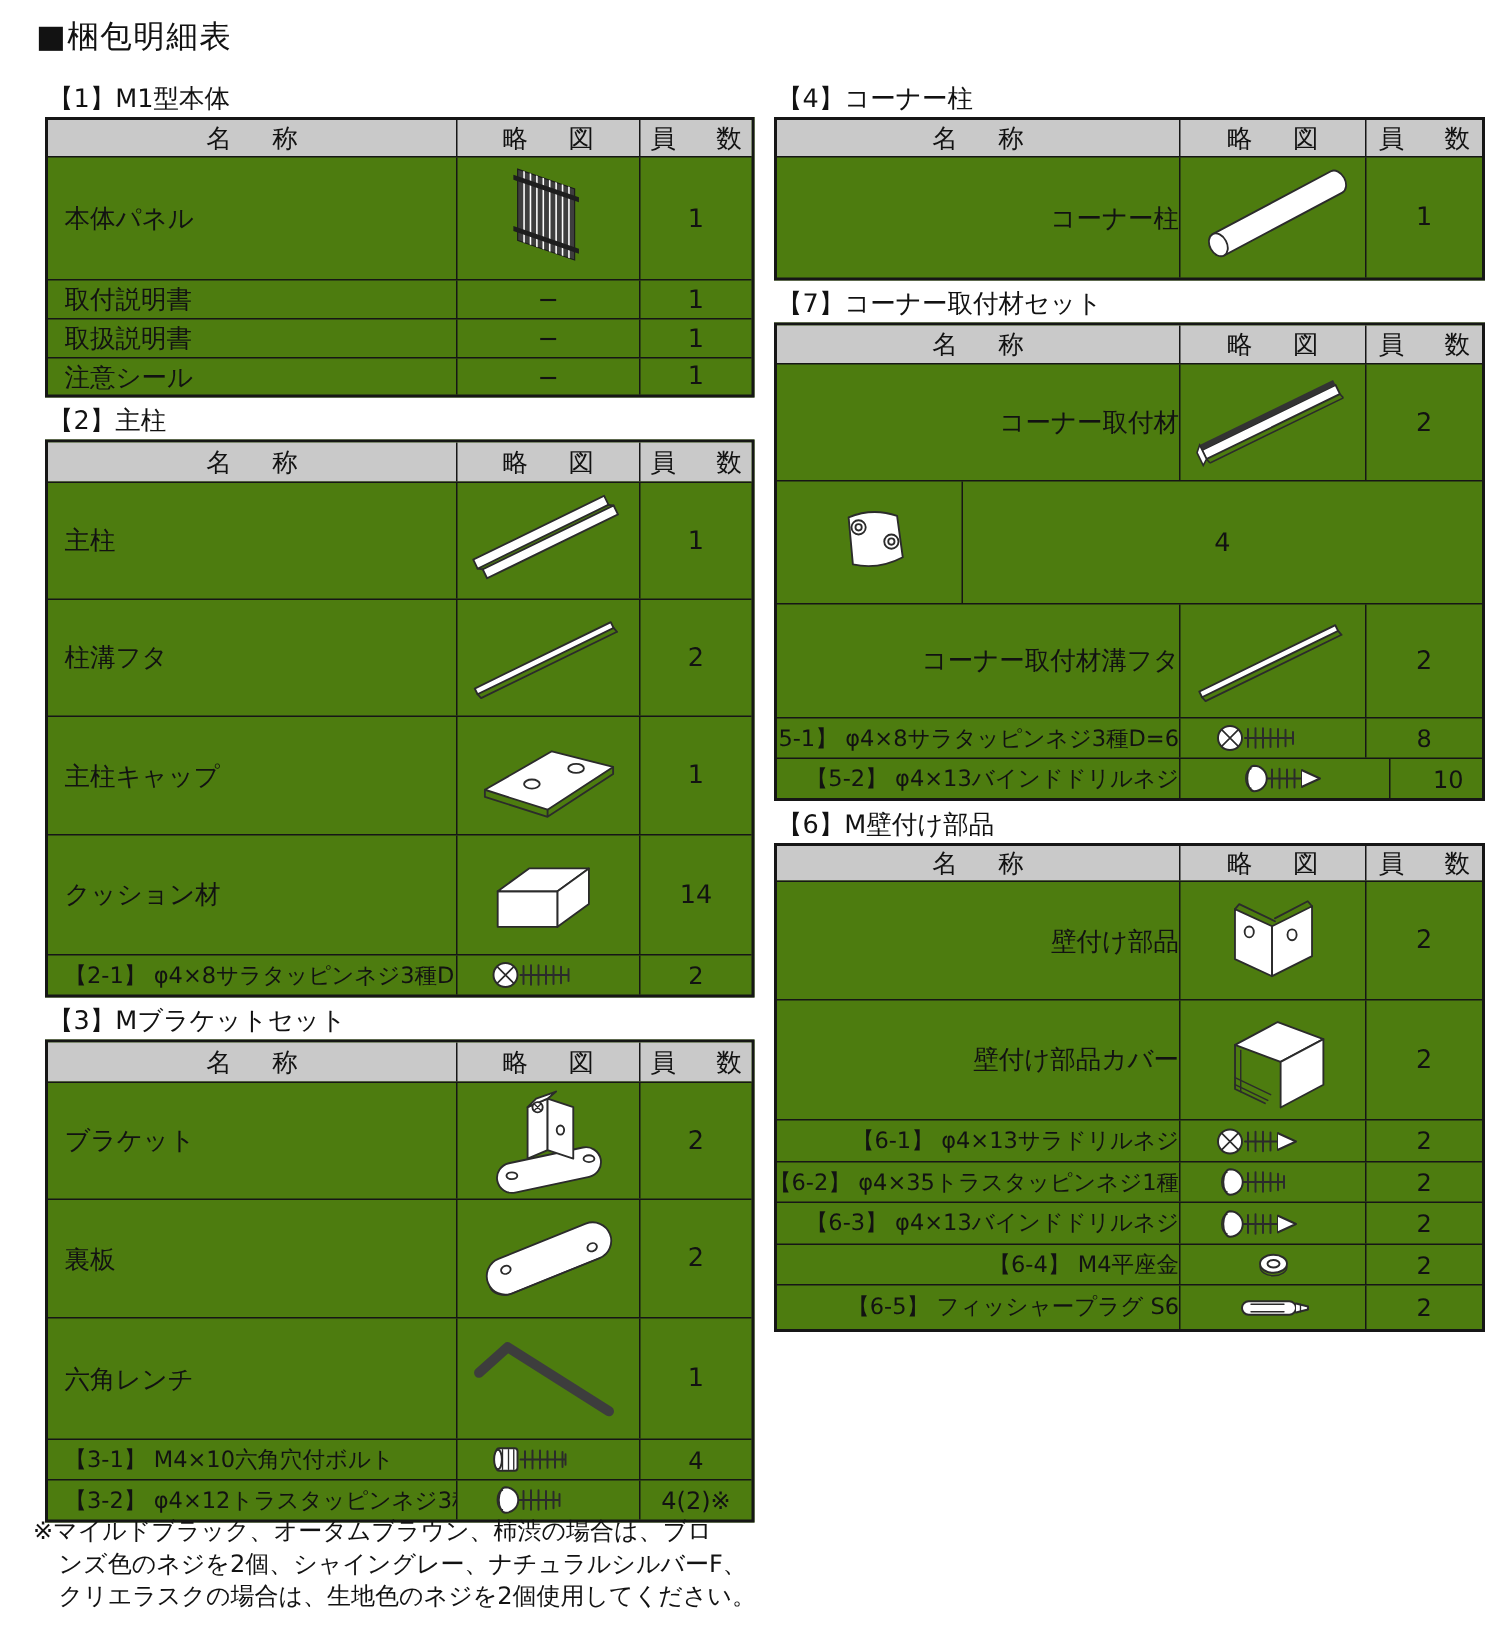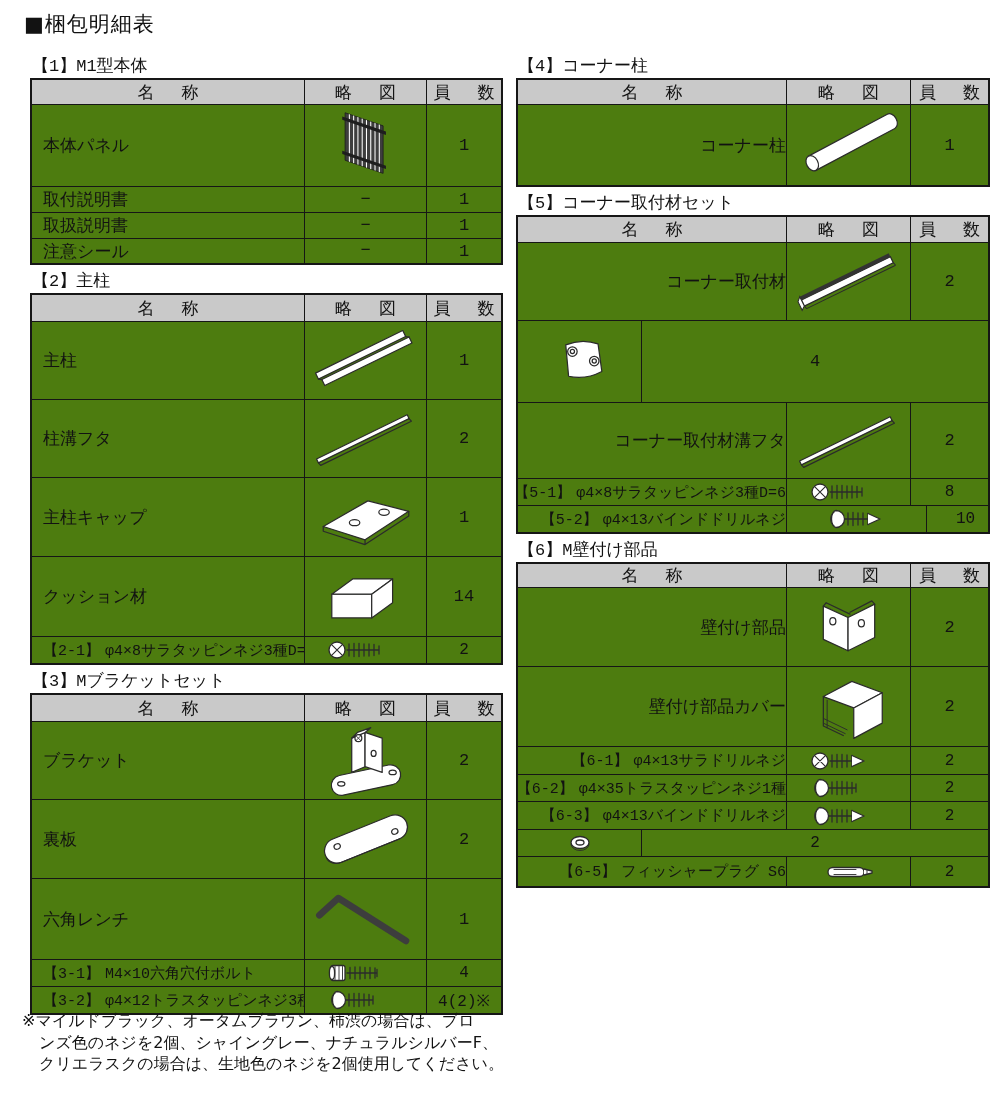--- a/index.html
+++ b/index.html
@@ -7,21 +7,21 @@
   html,body{ margin:0; padding:0; }
   body{
     width:1000px; height:1096px; background:#ffffff; position:relative;
     font-family:"DejaVu Sans","Liberation Sans",sans-serif; color:var(--text);
     overflow:hidden;
   }
   .page-title{
     position:absolute; left:24px; top:6px;
     font-size:21px; font-weight:normal; letter-spacing:1px; line-height:36px;
   }
-  .col{ position:absolute; top:57px;font-family:Liberation Mono, monospace; }
+  .col{ position:absolute; top:57px; }
   .col-left{ left:30px; width:473px; }
   .col-right{ left:516px; width:474px; }
   .section-label{
     font-size:17px; line-height:19px; margin:0 0 2px 2px; white-space:nowrap;
   }
   .section{ margin-bottom:5px; }
   .section + .section{ margin-top:7px; }
   .tbl{ border:2px solid var(--border); background:#4d7c0f; }
   .trow{ display:flex; border-top:1px solid var(--border); align-items:stretch; }
   .trow:first-child{ border-top:none; }
@@ -322,21 +322,21 @@
                     <ellipse cx="6" cy="0" rx="6" ry="8.5" fill="#fff"></ellipse>
                   </g>
                 </svg>
               </span>
             </div>
             <div class="cell c-qty">1</div>
           </div>
         </div>
       </div>
       <div class="section">
-        <div class="section-label">【5】コーナー取付材セット</div>
+        <div class="section-label">【7】コーナー取付材セット</div>
         <div class="tbl">
           <div class="trow thead" style="height: 25px;">
             <div class="cell c-name">名　称</div>
             <div class="cell c-sk">略　図</div>
             <div class="cell c-qty">員　数</div>
           </div>
           <div class="trow" style="height: 78px;">
             <div class="cell c-name">
               <span class="nm">コーナー取付材</span>
             </div>
@@ -521,20 +521,24 @@
                     <path d="M12,5.5 a3.5,6.5 0 0 0 0,13" stroke-width="0.9"></path>
                     <path d="M23,12 H46 M26,6 V18 M31,5.5 V18.5 M36,6 V18 M41,6 V18 M46,6.5 V17.5"></path>
                     <path d="M46,6.5 L58,12 L46,17.5" fill="#fff"></path>
                   </g>
                 </svg>
               </span>
             </div>
             <div class="cell c-qty">2</div>
           </div>
           <div class="trow sub" style="height: 27px;">
+            <div class="cell c-name">
+              <span class="code">【6-4】</span>
+              <span class="nm">M4平座金</span>
+            </div>
             <div class="cell c-sk">
               <span class="sk-wrap">
                 <svg width="86" height="24" viewBox="0 0 86 24">
                   <g stroke="#2b2b2b" fill="none" stroke-width="1.3" stroke-linejoin="round" stroke-linecap="round">
                     <ellipse cx="43" cy="11.5" rx="9" ry="6" fill="#fff"></ellipse>
                     <ellipse cx="43" cy="11.5" rx="4" ry="2.5" fill="#fff"></ellipse>
                     <path d="M34,13.5 a9,6 0 0 0 18,0" stroke-width="0.9"></path>
                   </g>
                 </svg>
               </span>

